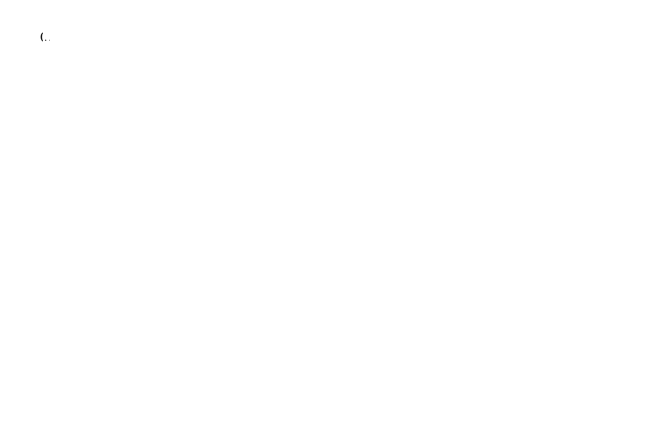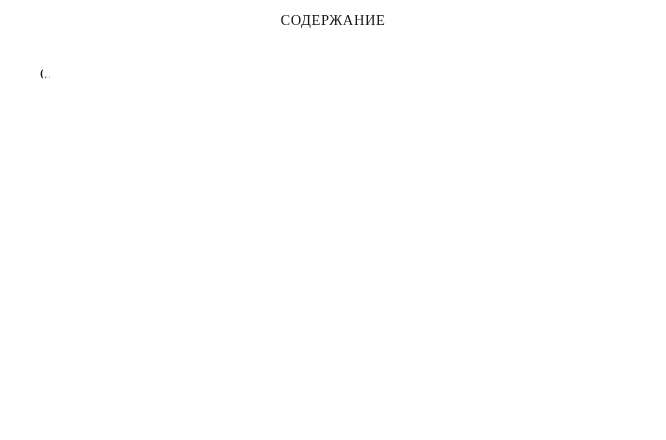--- a/index.html
+++ b/index.html
@@ -72,21 +72,20 @@
     padding-bottom: 2px;
     color: #151515;
   }
   .lvl1 .label { padding-right: 3px; }
 </style>
 </head>
 <body>
 
 <div class="page">
 
-  <div class="doc-title">СОДЕРЖАНИЕ</div>
 
   <div class="toc">
 
     <div class="entry lvl1">
       <span class="label">ОБОЗНАЧЕНИЯ И СОКРАЩЕНИЯ</span>
       <span class="dots">..................................................................................................</span>
       <span class="page">3</span>
     </div>
 
   </div>

